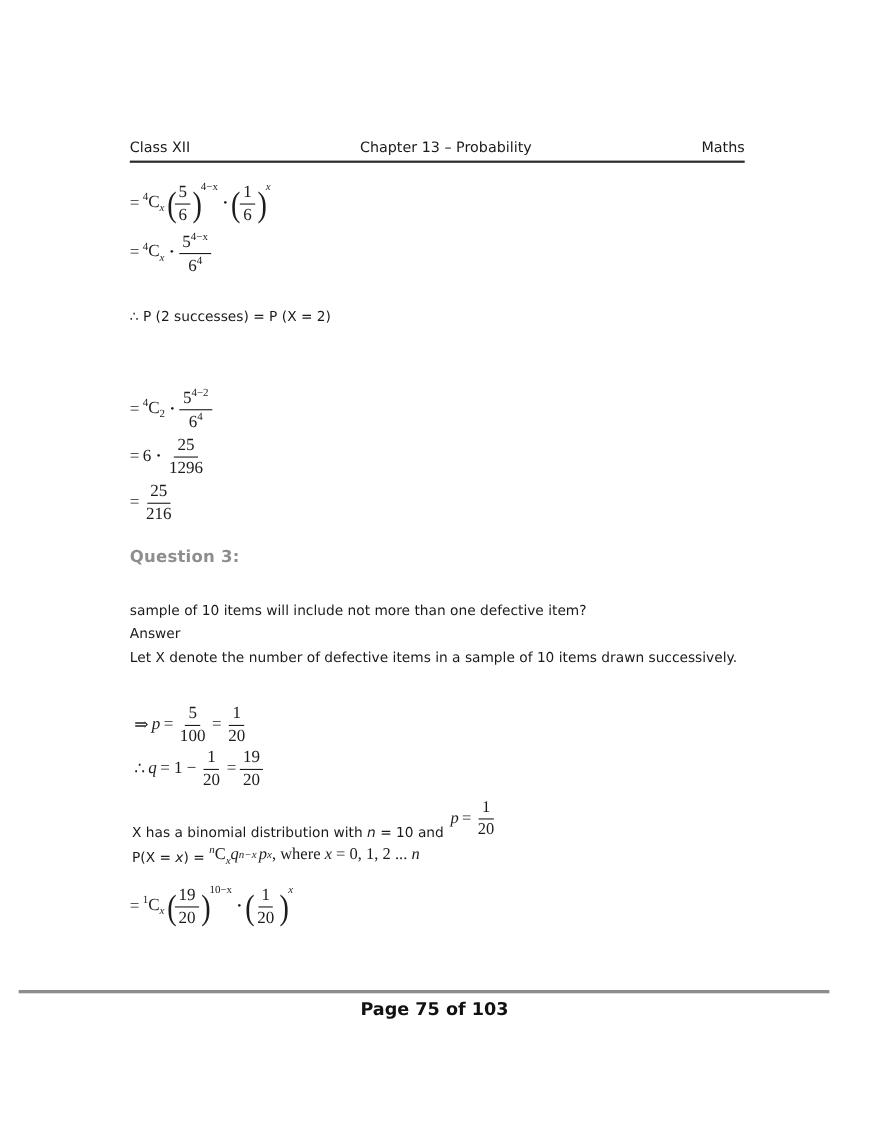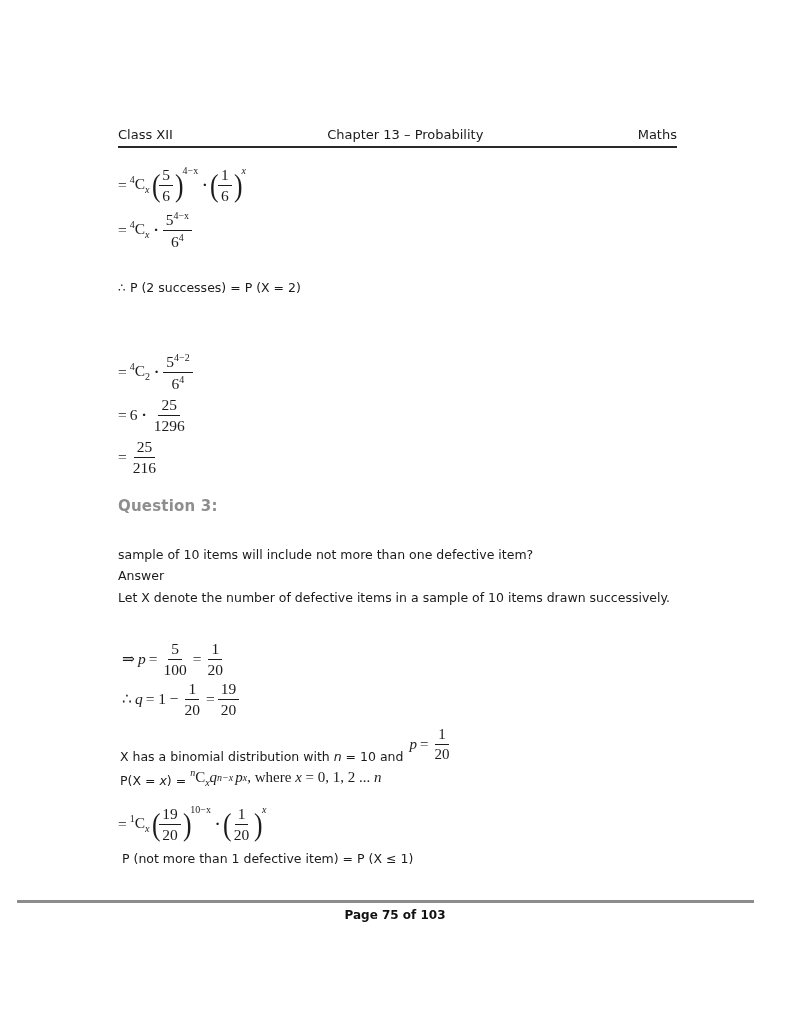--- a/index.html
+++ b/index.html
@@ -37,21 +37,21 @@
   .ncr sup { font-size:10px; }
   .ncr sub { font-size:10px; font-style:italic; }
   .it { font-style:italic; }
   .mdot { font-weight:bold; padding:0 1px; }
   .raised { display:inline-flex; align-items:center; transform:translateY(-12px); margin-left:6px; }
   .raised-slight { display:inline-flex; align-items:center; transform:translateY(-3px); }
   .serifmath { font-family:"Liberation Serif","DejaVu Serif",serif; font-size:15px; color:#1c1c1c; }
 
   
   .footer-rule { background:#8c8c8c; height:3px; }
-  .footer-text { width:770px; text-align:center; font-size:12px; font-weight:bold; color:#111; }
+  .footer-text { width:770px; text-align:center; font-size:16px; font-weight:bold; color:#111; }
 </style>
 </head>
 <body>
 
 <div class="page">
 
   <div class="abs header" style="top:127px; left:118px; width:559px;">
     <span>Class XII</span>
     <span>Chapter 13 – Probability</span>
     <span>Maths</span>
@@ -196,18 +196,17 @@
     <span class="mdot">·</span>
     <span class="paren">(</span>
     <span class="frac">
         <span class="num">1</span>
         <span class="den">20</span>
       </span>
     <span class="paren">)</span>
     <span class="bigexp it">x</span>
   </div>
 
-  <div class="abs btext" style="top:851px; left:122px;">P (not more than 1 defective item) = P (X ≤ 1)</div>
 
   <div class="abs footer-rule" style="top:900px; left:17px; width:737px;"></div>
   <div class="abs footer-text" style="top:908px; left:10px;">Page 75 of 103</div>
 
 </div>
 
 </body></html>

